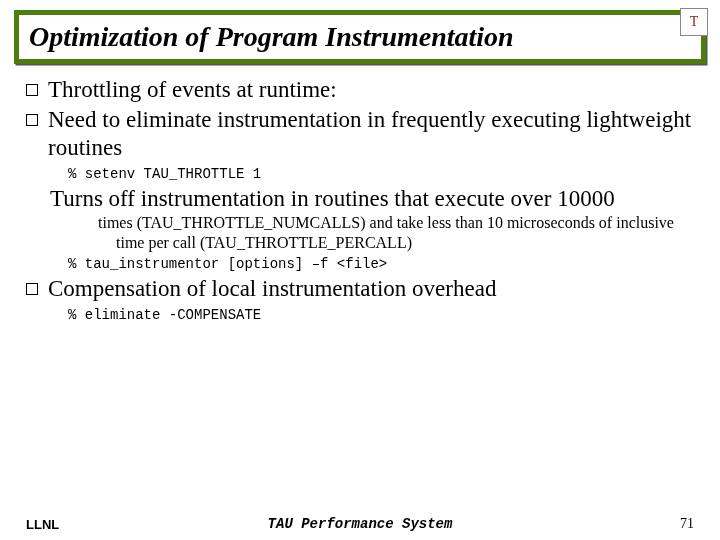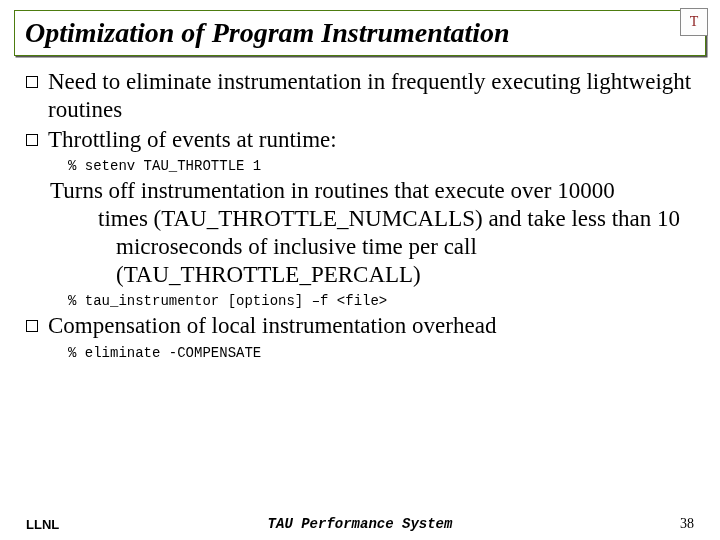--- a/index.html
+++ b/index.html
@@ -7,21 +7,21 @@
     width: 720px;
     height: 540px;
     background: #ffffff;
     font-family: "Times New Roman", Times, serif;
     color: #000;
     position: relative;
     overflow: hidden;
   }
   .title-bar {
     margin: 10px 14px 0 14px;
-    border: 1px solid #4d7c0f;
+    border: 5px solid #4d7c0f;
     box-shadow: 1.5px 1.5px 0 #555;
     padding: 6px 10px;
     background: #fff;
   }
   .title-text {
     font-size: 28px;
     font-weight: bold;
     font-style: italic;
   }
   .logo-box {
@@ -66,21 +66,21 @@
     font-size: 14px;
     margin-left: 42px;
     margin-top: 4px;
     margin-bottom: 2px;
     white-space: nowrap;
   }
   .explain {
     margin-left: 42px;
     text-indent: -18px;
     padding-left: 48px;
-    font-size: 23px;
+    font-size: 16px;
     line-height: 1.22;
   }
   .explain-first {
     margin-left: 24px;
     text-indent: 0;
   }
   .footer {
     position: absolute;
     bottom: 8px;
     left: 0;
@@ -116,26 +116,26 @@
   <span class="title-text">Optimization of Program Instrumentation</span>
 </div>
 <div class="logo-box">
   <span>T</span>
 </div>
 
 <div class="content">
 
   <div class="bullet-row">
     <div class="bullet"></div>
-    <div class="bullet-body">Need to eliminate instrumentation in frequently executing lightweight routines</div>
+    <div class="bullet-body">Throttling of events at runtime:</div>
   </div>
 
   <div class="bullet-row">
     <div class="bullet"></div>
-    <div class="bullet-body">Throttling of events at runtime:</div>
+    <div class="bullet-body">Need to eliminate instrumentation in frequently executing lightweight routines</div>
   </div>
 
   <div class="code">% setenv TAU_THROTTLE 1</div>
 
   <div class="explain-first" style="margin-left:24px;font-family:Liberation Serif, serif;">
     <span>Turns off instrumentation in routines that execute over 10000</span>
   </div>
   <div class="explain">times (TAU_THROTTLE_NUMCALLS) and take less than 10 microseconds of inclusive time per call (TAU_THROTTLE_PERCALL)</div>
 
 
@@ -146,14 +146,14 @@
     <div class="bullet-body">Compensation of local instrumentation overhead</div>
   </div>
 
   <div class="code">% eliminate -COMPENSATE</div>
 
 </div>
 
 <div class="footer">
   <span class="footer-left">LLNL</span>
   <span class="footer-center">TAU Performance System</span>
-  <span class="footer-right">38</span>
+  <span class="footer-right">71</span>
 </div>
 
 </body></html>

